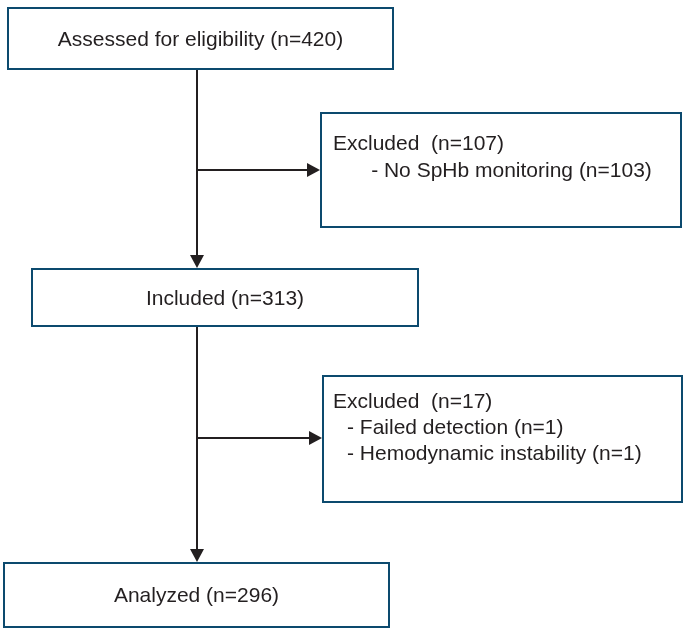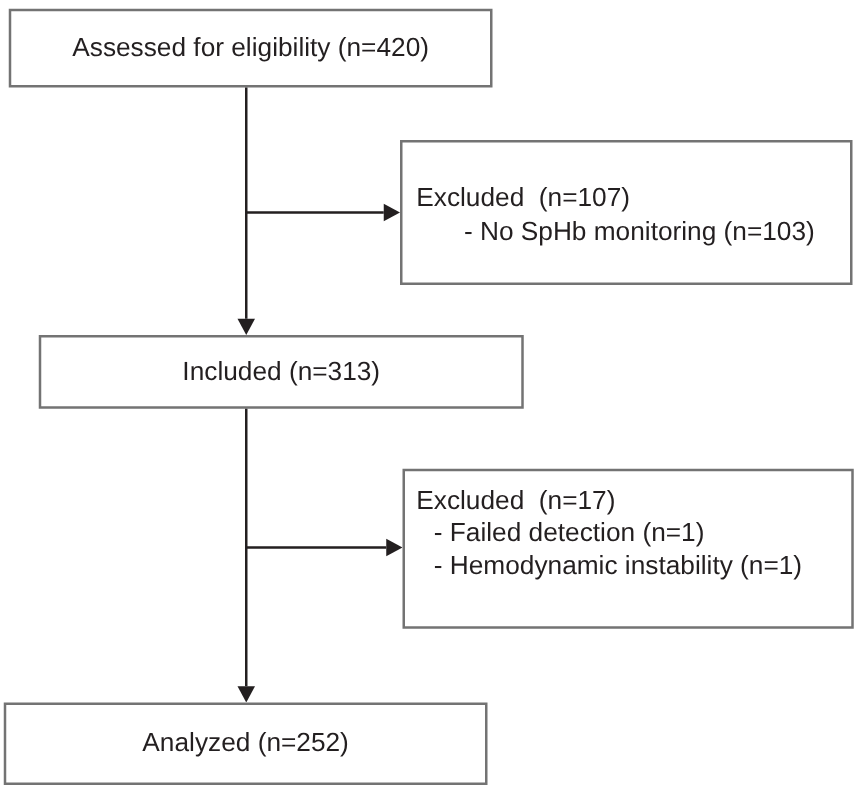--- a/index.html
+++ b/index.html
@@ -12,21 +12,21 @@
     width: 685px;
     height: 634px;
     background: #ffffff;
     font-family: "Liberation Sans", "DejaVu Sans", sans-serif;
     color: #231f20;
     overflow: hidden;
   }
   .flow-box {
     position: absolute;
     box-sizing: border-box;
-    border: 2px solid #737373;
+    border: 2px solid #0c4a6e;
     background: #ffffff;
   }
   .main-box {
     display: flex;
     align-items: center;
     justify-content: center;
     font-size: 21px;
     text-align: center;
   }
   .side-box {
@@ -34,21 +34,21 @@
   }
   .side-title {
     white-space: pre;
     line-height: 27px;
   }
   .side-item {
     line-height: 27px;
     white-space: pre;
   }
   
-  #excluded1 { left: 320px; top: 112px; width: 362px; height: 116px; padding: 31px 4px 0 11px; }
+  #excluded1 { left: 320px; top: 112px; width: 362px; height: 116px; padding: 15px 4px 0 11px; }
   #excluded1 .side-item { padding-left: 14px; text-align: center; }
   
   #excluded2 { left: 322px; top: 375px; width: 361px; height: 128px; padding: 11px 20px 0 9px; }
   #excluded2 .side-title { line-height: 26px; }
   #excluded2 .side-item { line-height: 26px; padding-left: 14px; }
 
   #assessed { left: 7px;  top: 7px;   width: 387px; height: 63px; }
   #included { left: 7px;  top: 268px; width: 388px; height: 59px; margin-left: 24px; }
   #analyzed { left: 3px;  top: 562px; width: 387px; height: 66px; }
 
@@ -116,16 +116,16 @@
   <div class="hline" id="hline2"></div>
   <div class="arrow-right" id="ahead-right2"></div>
 
   <div class="flow-box side-box" id="excluded2">
     <div class="side-title">Excluded  (n=17)</div>
     <div class="side-item">- Failed detection (n=1)</div>
     <div class="side-item">- Hemodynamic instability (n=1)</div>
   </div>
 
   <div class="flow-box main-box" id="analyzed">
-    <span>Analyzed (n=252)</span>
+    <span>Analyzed (n=296)</span>
   </div>
 
 </div>
 
 </body></html>

